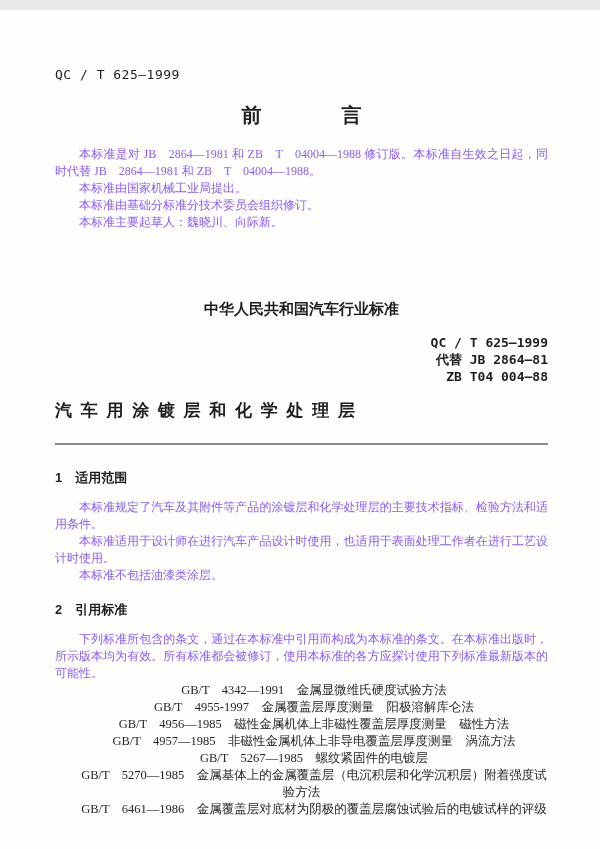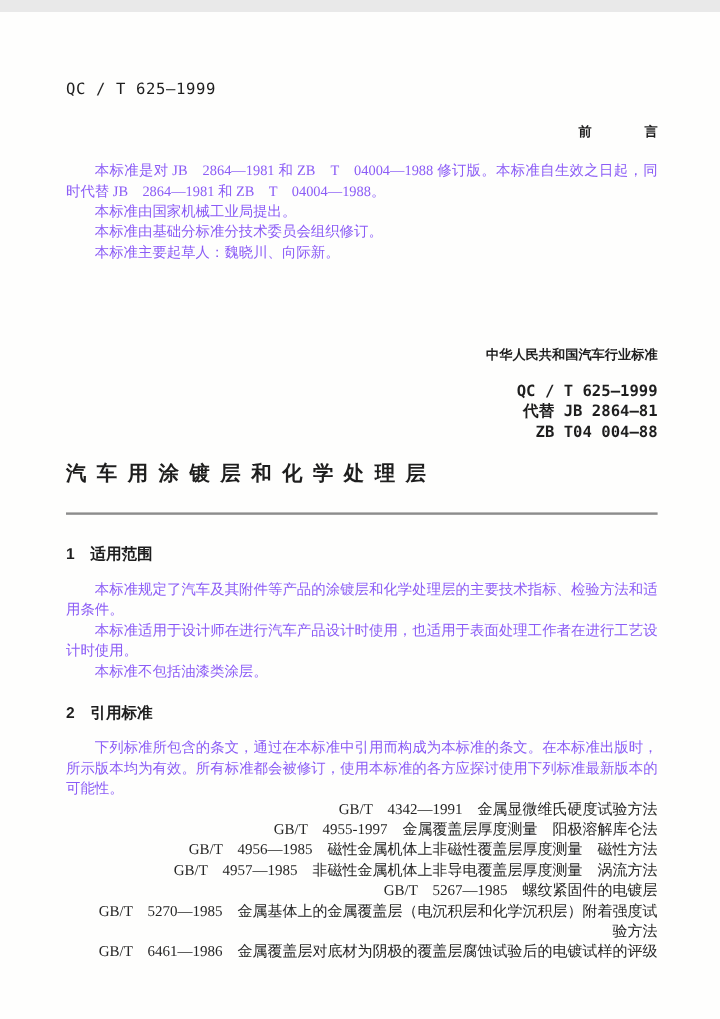--- a/index.html
+++ b/index.html
@@ -17,40 +17,40 @@
     overflow: hidden;
   }
   .header-code {
     font-family: "DejaVu Sans Mono", "Liberation Mono", monospace;
     font-size: 13px;
     letter-spacing: 0.5px;
     color: #1e1e1e;
   }
   .foreword-title {
     margin: 20px 0 0 0;
-    text-align: right;
+    text-align: center;
     font-family: "Liberation Sans", "DejaVu Sans", sans-serif;
-    font-size: 11px;
+    font-size: 20px;
     font-weight: bold;
     color: #1e1e1e;
   }
   .foreword-body { margin-top: 17px; }
   .para {
     margin: 0;
     font-size: 12px;
     line-height: 17px;
     text-indent: 2em;
     text-align: justify;
     color: #8b5cf6;
   }
   .org-title {
     margin-top: 69px;
-    text-align: right;
+    text-align: center;
     font-family: "Liberation Sans", "DejaVu Sans", sans-serif;
-    font-size: 11px;
+    font-size: 15px;
     font-weight: bold;
     color: #1e1e1e;
   }
   .code-block {
     margin-top: 15px;
     text-align: right;
     font-family: "DejaVu Sans Mono", "Liberation Mono", monospace;
     font-size: 13px;
     font-weight: 600;
     line-height: 17px;
@@ -76,21 +76,21 @@
     font-weight: bold;
     color: #1e1e1e;
   }
   .sec-heading.second { margin-top: 17px; }
   .sec-body { margin-top: 12px; }
   .ref {
     margin: 0;
     font-size: 12.5px;
     line-height: 17px;
     text-indent: 2em;
-    text-align: right;
+    text-align: center;
     color: #262626;
   }
 </style>
 </head>
 <body>
 
 <div class="page">
 
   <div class="header-code">QC / T  625—1999</div>
 

